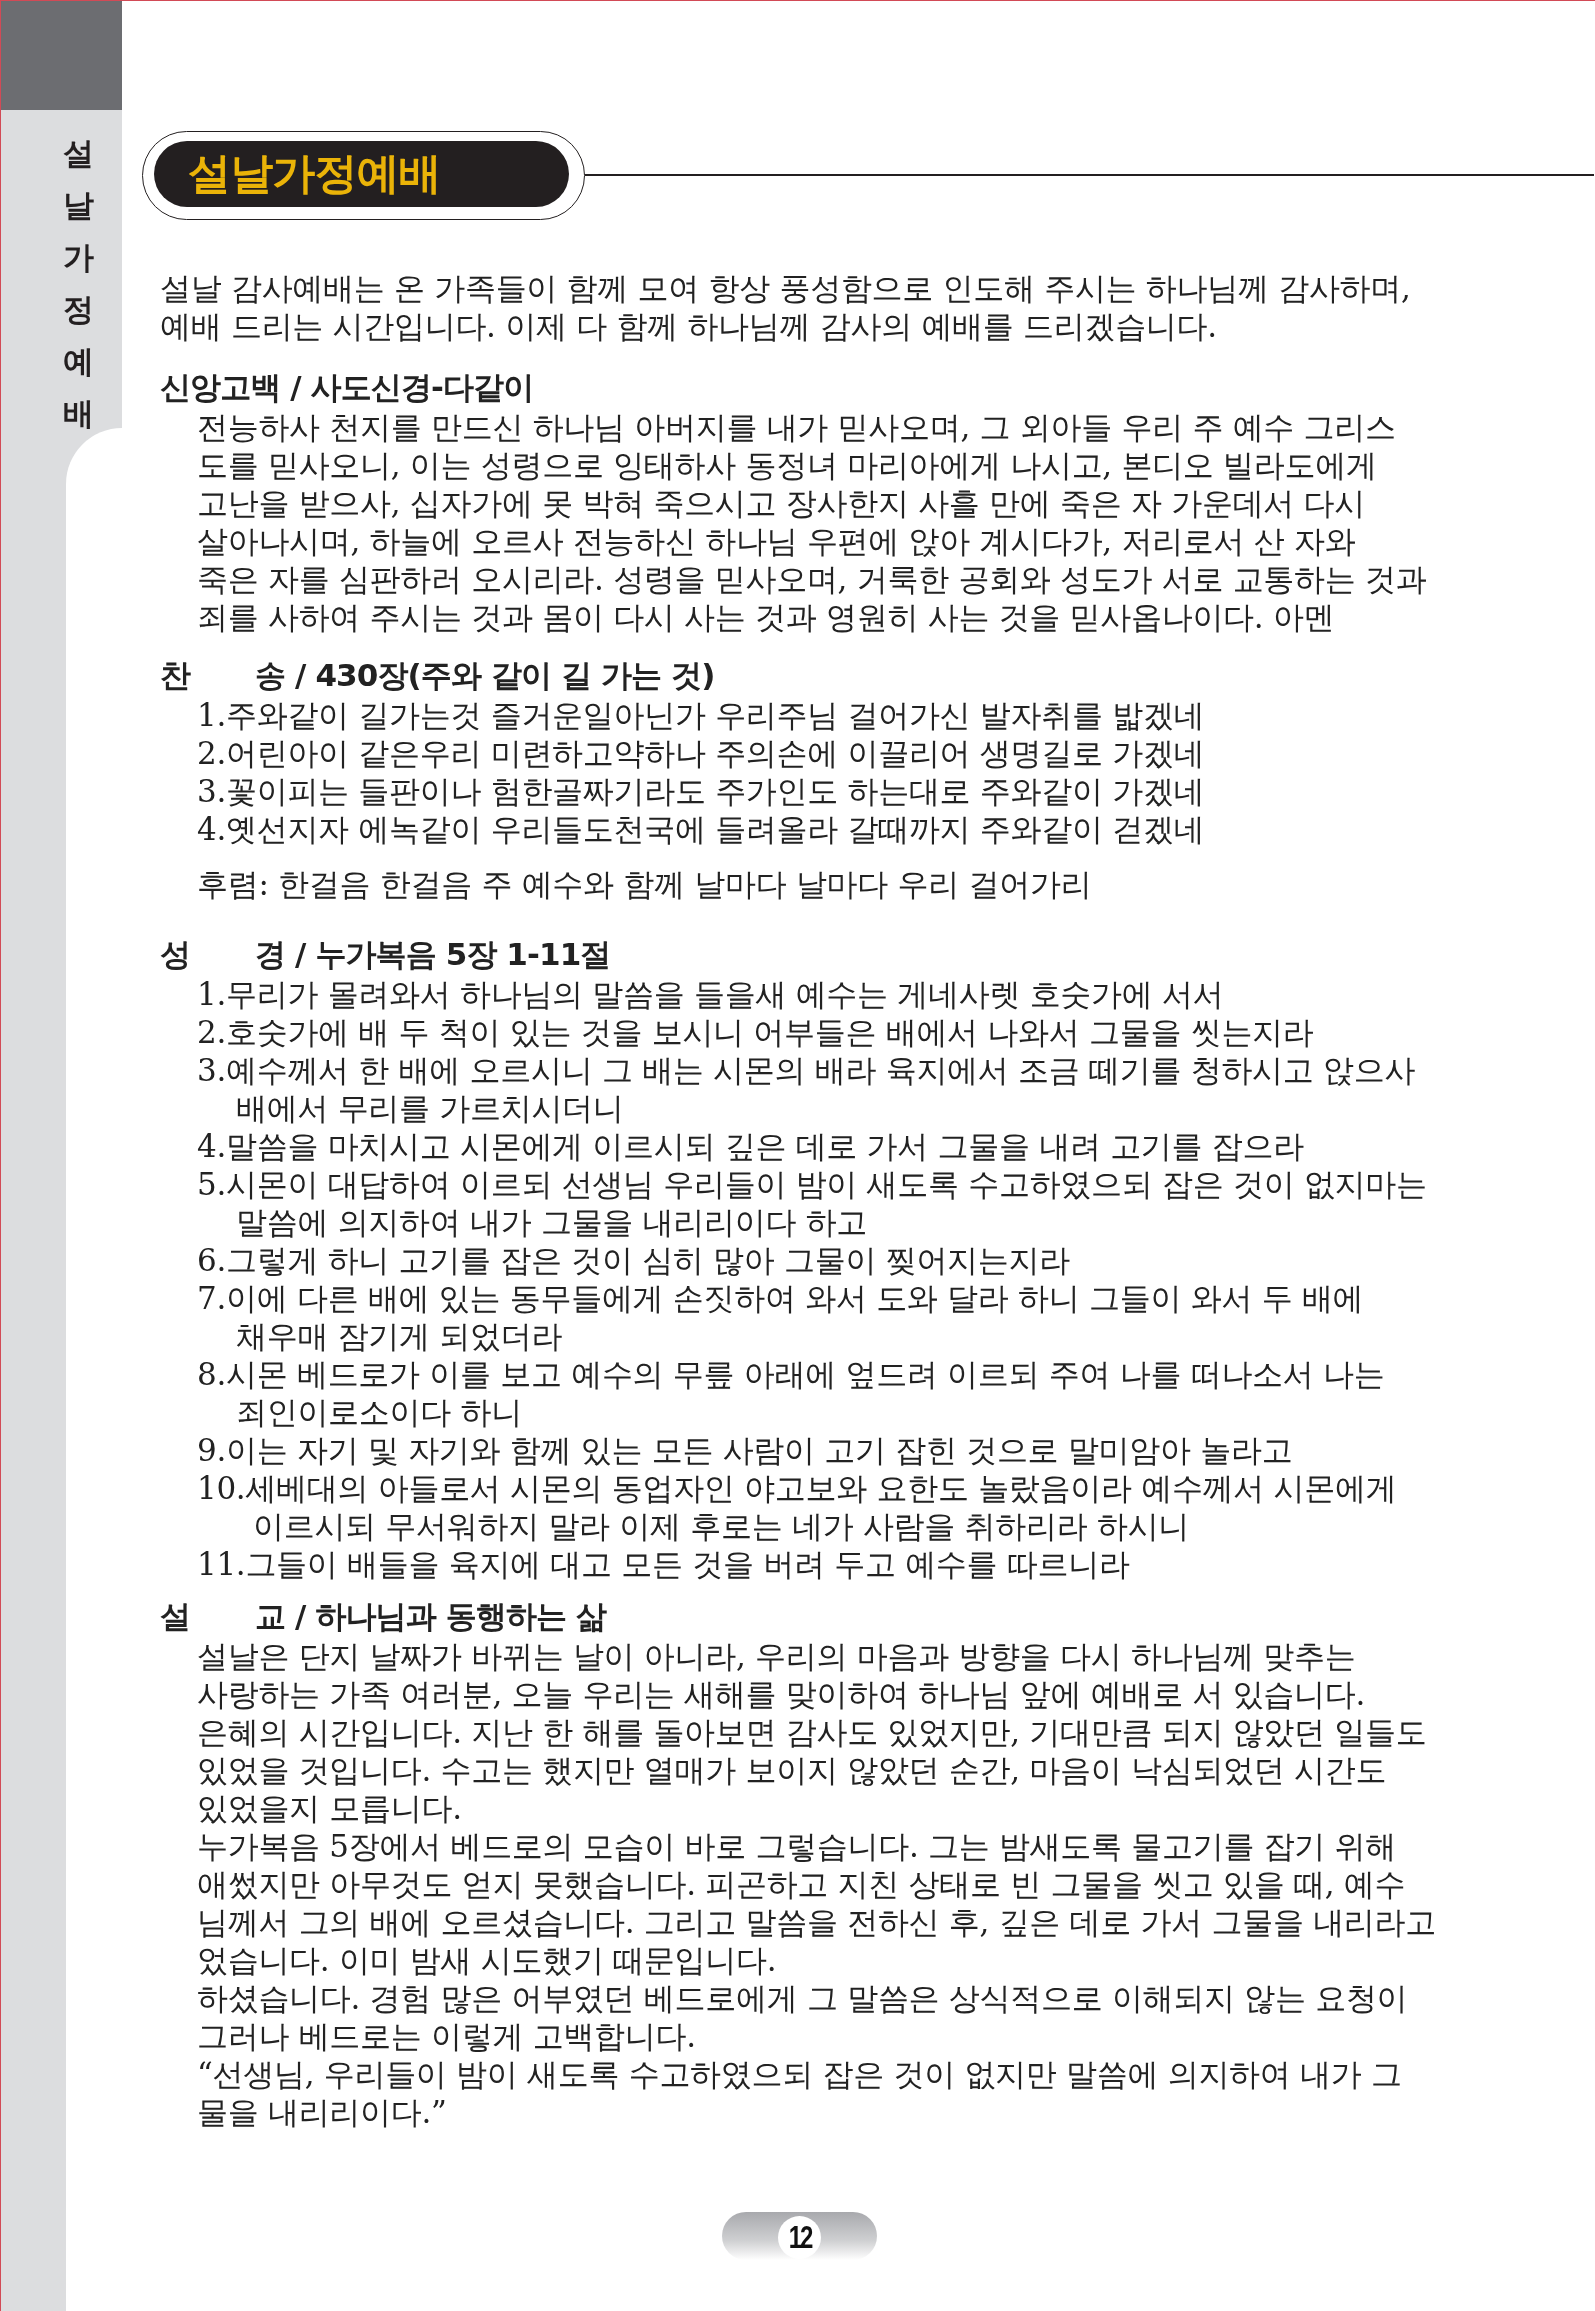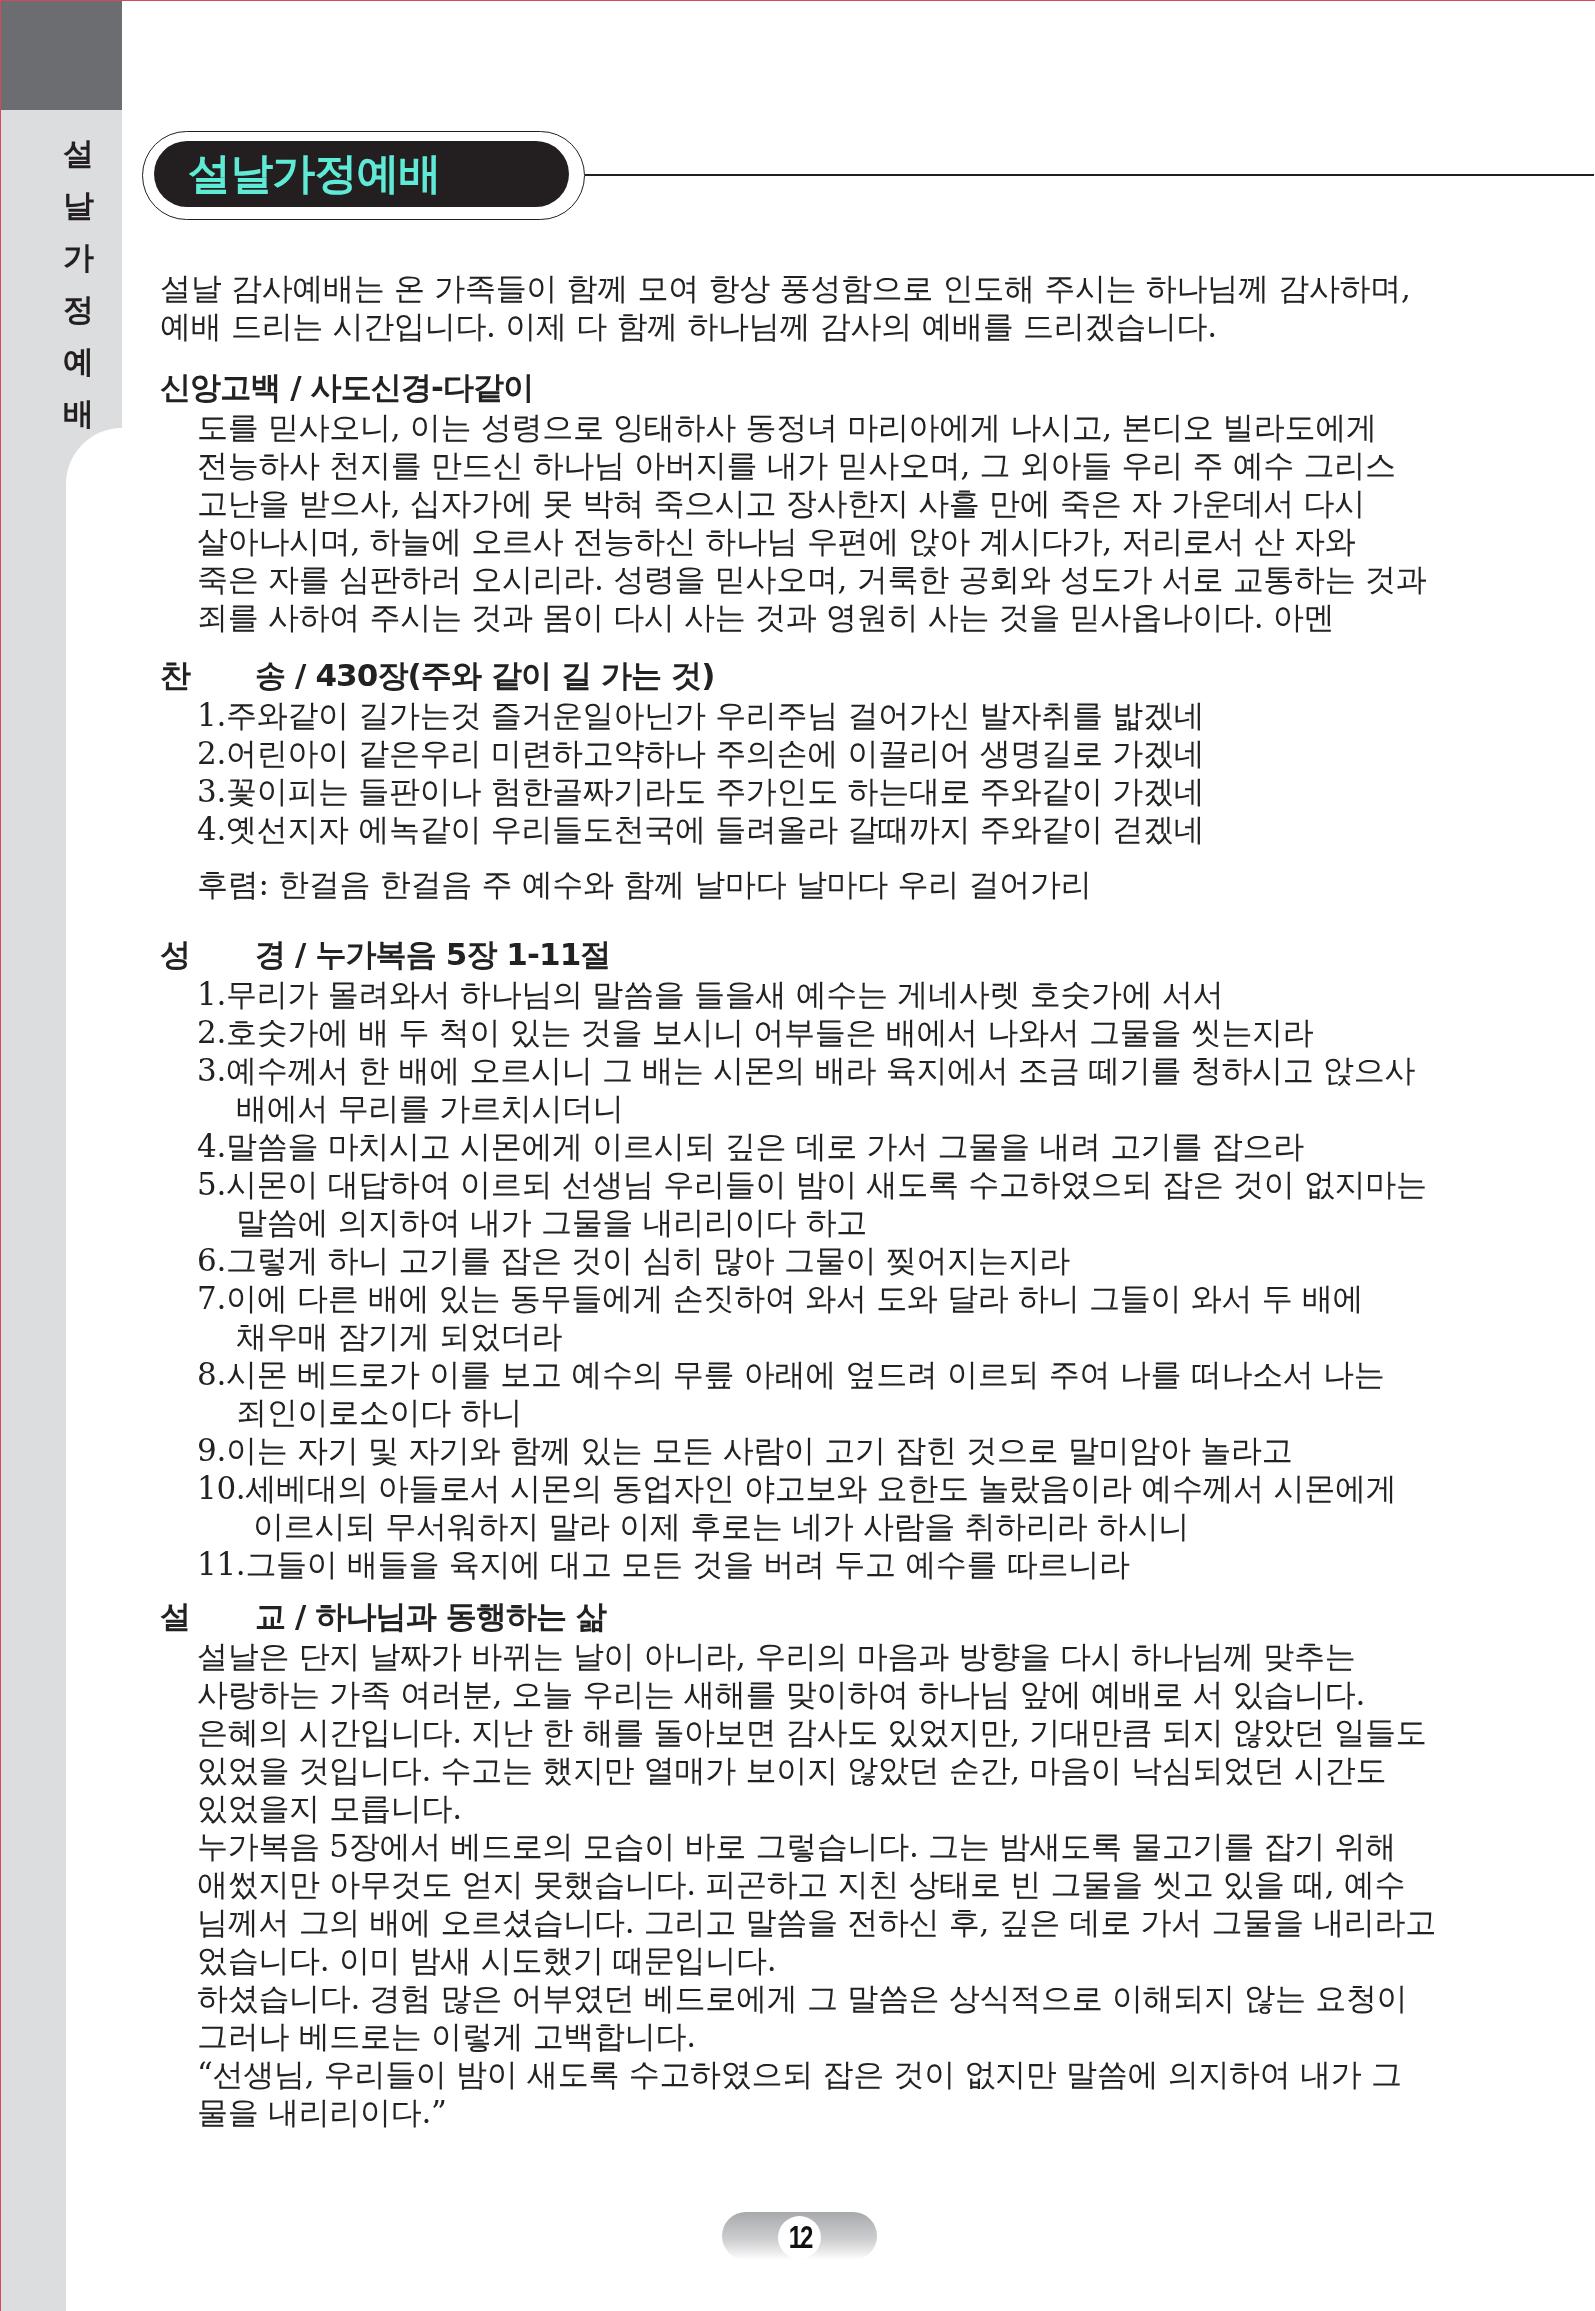--- a/index.html
+++ b/index.html
@@ -39,21 +39,21 @@
   .title-outer {
     position: absolute; left: 1.9px; top: 0; width: 443px; height: 89px;
     border: 1.9px solid #231f20; border-radius: 45px; background: #fff; box-sizing: border-box;
   }
   .title-inner {
     position: absolute; left: 11.2px; top: 9.3px; width: 415px; height: 66px;
     background: #231f20; border-radius: 34px;
     display: flex; align-items: center; padding-left: 34px; box-sizing: border-box;
   }
   .title-inner span {
-    color: #5eead4; font-family: "DejaVu Sans", "Liberation Sans", sans-serif;
+    color: #eab308; font-family: "DejaVu Sans", "Liberation Sans", sans-serif;
     font-weight: bold; font-size: 43px; letter-spacing: -0.9px;
   }
   .title-line { position: absolute; left: 445px; top: 43px; right: 0; height: 1.9px; background: #231f20; }
 
   
   .content { position: absolute; left: 160px; top: 269px; width: 1314px; }
   .txt { font-size: 31px; line-height: 38px; margin: 0; white-space: nowrap; letter-spacing: -0.3px; }
   .heading {
     font-family: "DejaVu Sans", "Liberation Sans", sans-serif; font-size: 31px;
     line-height: 41px; margin: 0; white-space: nowrap; font-weight: bold; letter-spacing: -0.9px;
@@ -118,22 +118,22 @@
 
 <div class="content">
 
   <div class="sec-intro">
     <p class="txt">설날 감사예배는 온 가족들이 함께 모여 항상 풍성함으로 인도해 주시는 하나님께 감사하며,</p>
     <p class="txt">예배 드리는 시간입니다. 이제 다 함께 하나님께 감사의 예배를 드리겠습니다.</p>
   </div>
 
   <div class="sec-creed">
     <p class="heading">신앙고백 / 사도신경-다같이</p>
+    <p class="txt indent">전능하사 천지를 만드신 하나님 아버지를 내가 믿사오며, 그 외아들 우리 주 예수 그리스</p>
     <p class="txt indent">도를 믿사오니, 이는 성령으로 잉태하사 동정녀 마리아에게 나시고, 본디오 빌라도에게</p>
-    <p class="txt indent">전능하사 천지를 만드신 하나님 아버지를 내가 믿사오며, 그 외아들 우리 주 예수 그리스</p>
     <p class="txt indent">고난을 받으사, 십자가에 못 박혀 죽으시고 장사한지 사흘 만에 죽은 자 가운데서 다시</p>
     <p class="txt indent">살아나시며, 하늘에 오르사 전능하신 하나님 우편에 앉아 계시다가, 저리로서 산 자와</p>
     <p class="txt indent">죽은 자를 심판하러 오시리라. 성령을 믿사오며, 거룩한 공회와 성도가 서로 교통하는 것과</p>
     <p class="txt indent">죄를 사하여 주시는 것과 몸이 다시 사는 것과 영원히 사는 것을 믿사옵나이다. 아멘</p>
   </div>
 
   <div class="sec-hymn">
     <p class="heading"><span>찬</span><span class="gap"></span><span>송 / 430장(주와 같이 길 가는 것)</span></p>
     <div class="item txt indent">
         <span class="num">1. </span>

